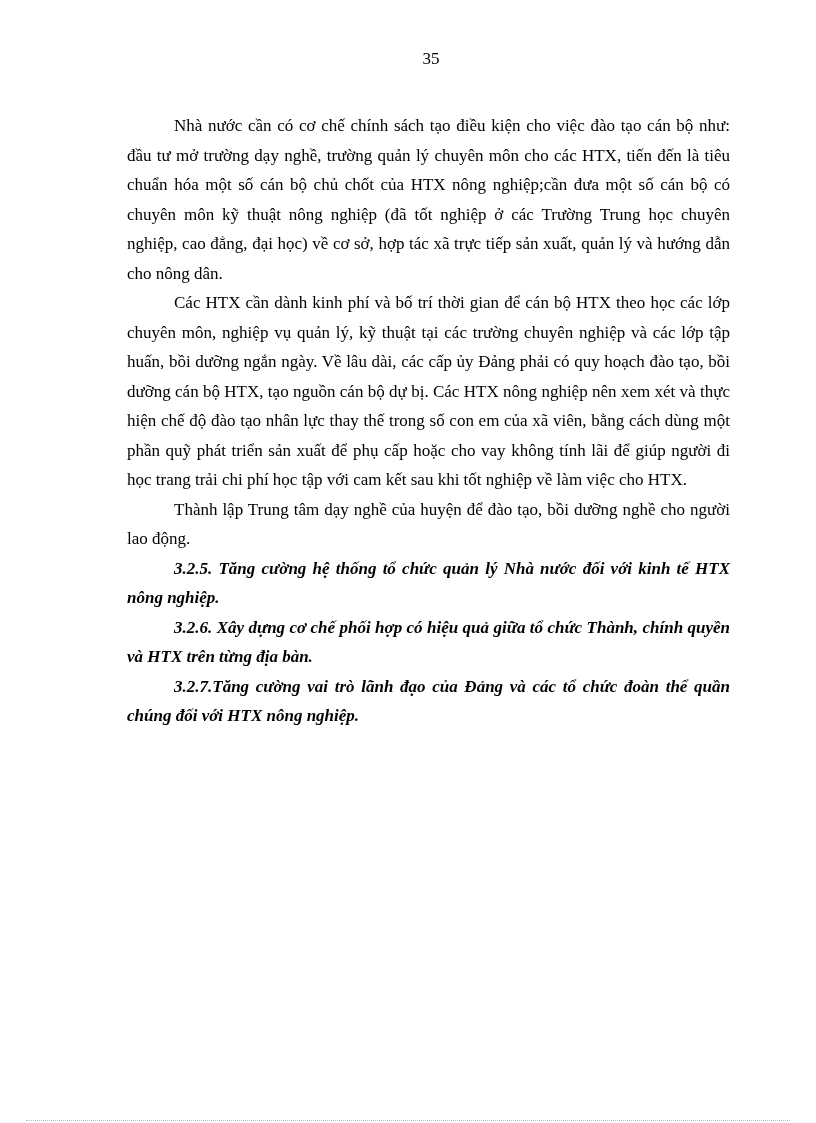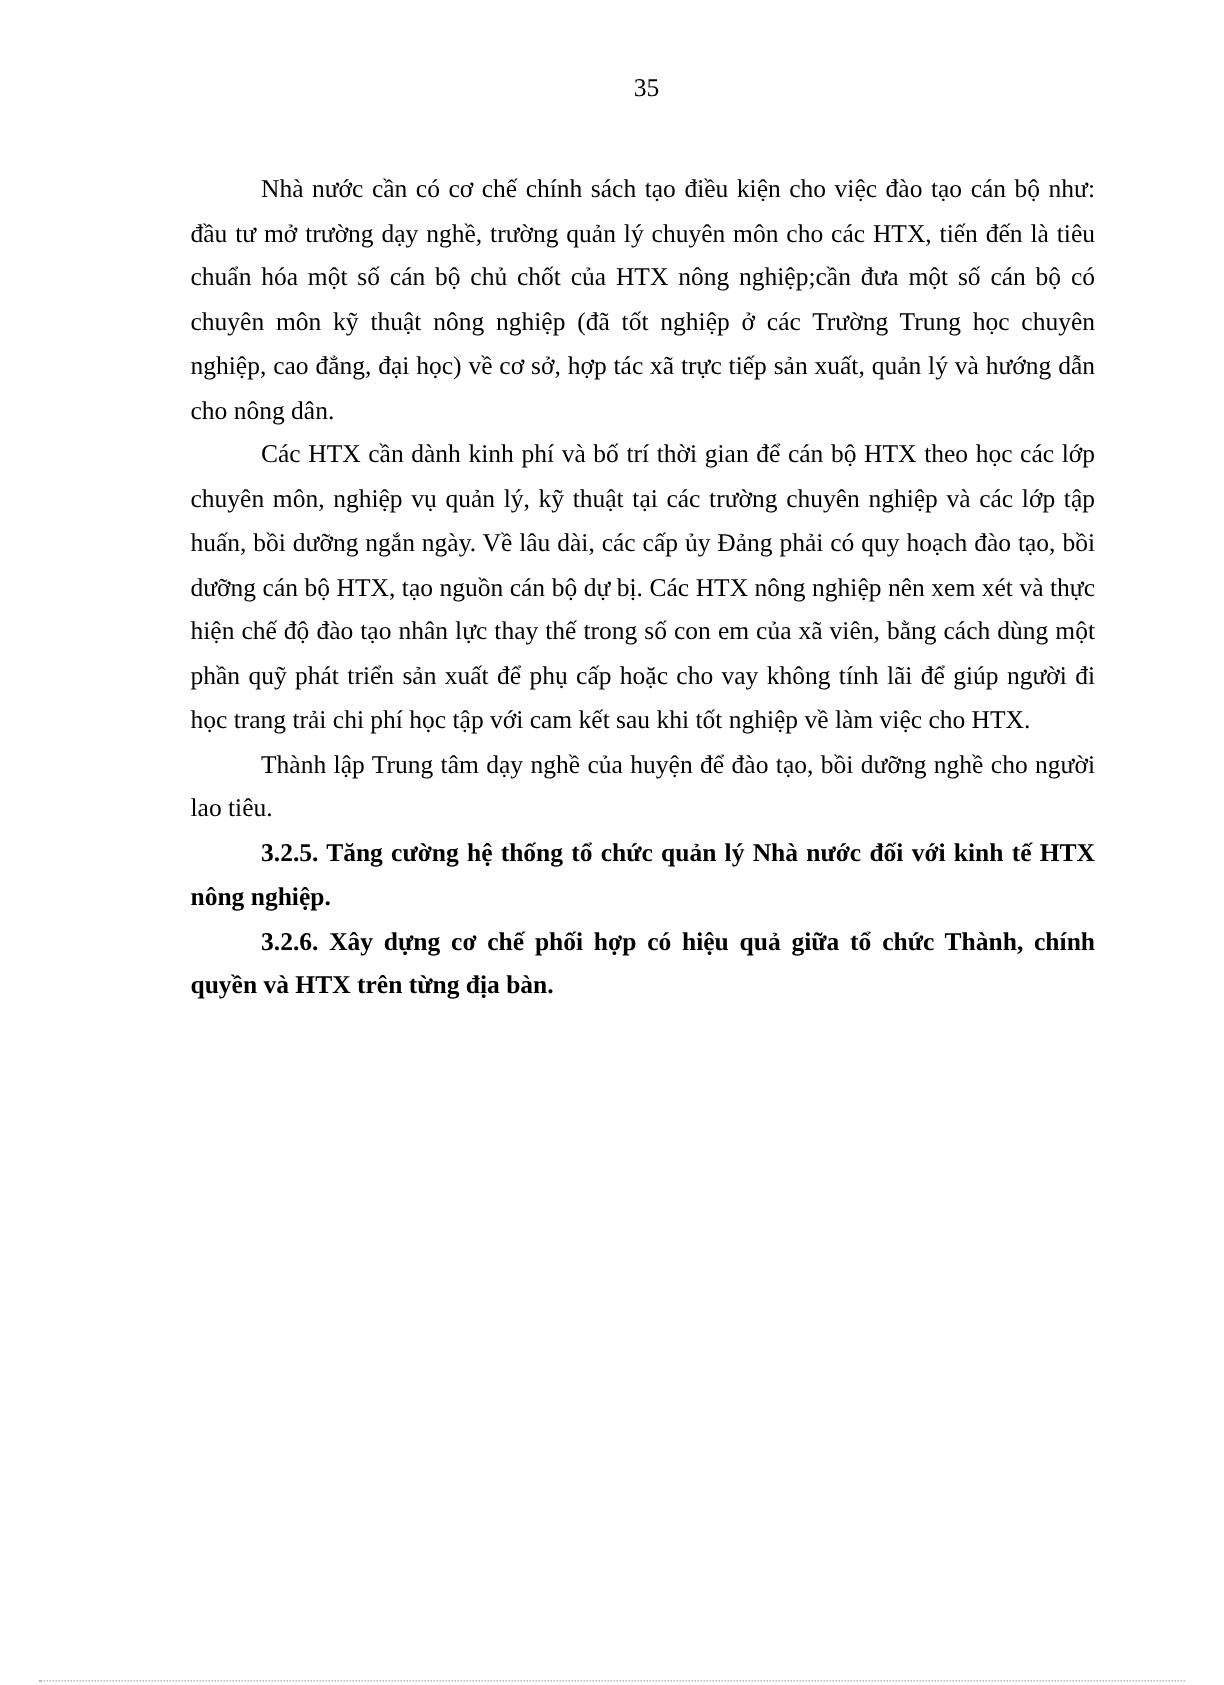--- a/index.html
+++ b/index.html
@@ -35,36 +35,38 @@
     .para {
       margin: 0;
       text-align: justify;
       text-indent: 47px;
     }
     .heading {
       margin: 0;
       font-weight: bold;
       text-align: justify;
       text-indent: 47px;
+      font-style: italic;
     }
     .footer-rule {
       position: absolute;
       left: 26px;
       right: 26px;
       top: 1120px;
       border-top: 1px dotted #b8b8b8;
       height: 0;
     }
   </style>
 </head>
 <body>
 
 <div class="page-number">35</div>
 
 <div class="content">
   <p class="para">Nhà nước cần có cơ chế chính sách tạo điều kiện cho việc đào tạo cán bộ như: đầu tư mở trường dạy nghề, trường quản lý chuyên môn cho các HTX, tiến đến là tiêu chuẩn hóa một số cán bộ chủ chốt của HTX nông nghiệp;cần đưa một số cán bộ có chuyên môn kỹ thuật nông nghiệp (đã tốt nghiệp ở các Trường Trung học chuyên nghiệp, cao đẳng, đại học) về cơ sở, hợp tác xã trực tiếp sản xuất, quản lý và hướng dẫn cho nông dân.</p>
   <p class="para">Các HTX cần dành kinh phí và bố trí thời gian để cán bộ HTX theo học các lớp chuyên môn, nghiệp vụ quản lý, kỹ thuật tại các trường chuyên nghiệp và các lớp tập huấn, bồi dưỡng ngắn ngày. Về lâu dài, các cấp ủy Đảng phải có quy hoạch đào tạo, bồi dưỡng cán bộ HTX, tạo nguồn cán bộ dự bị. Các HTX nông nghiệp nên xem xét và thực hiện chế độ đào tạo nhân lực thay thế trong số con em của xã viên, bằng cách dùng một phần quỹ phát triển sản xuất để phụ cấp hoặc cho vay không tính lãi để giúp người đi học trang trải chi phí học tập với cam kết sau khi tốt nghiệp về làm việc cho HTX.</p>
-  <p class="para">Thành lập Trung tâm dạy nghề của huyện để đào tạo, bồi dưỡng nghề cho người lao tiêu.</p>
+  <p class="para">Thành lập Trung tâm dạy nghề của huyện để đào tạo, bồi dưỡng nghề cho người lao động.</p>
   <p class="heading">3.2.5. Tăng cường hệ thống tổ chức quản lý Nhà nước đối với kinh tế HTX nông nghiệp.</p>
   <p class="heading">3.2.6. Xây dựng cơ chế phối hợp có hiệu quả giữa tổ chức Thành, chính quyền và HTX trên từng địa bàn.</p>
+  <p class="heading">3.2.7.Tăng cường vai trò lãnh đạo của Đảng và các tổ chức đoàn thể quần chúng đối với HTX nông nghiệp.</p>
 </div>
 
 <div class="footer-rule"></div>
 
 </body></html>

